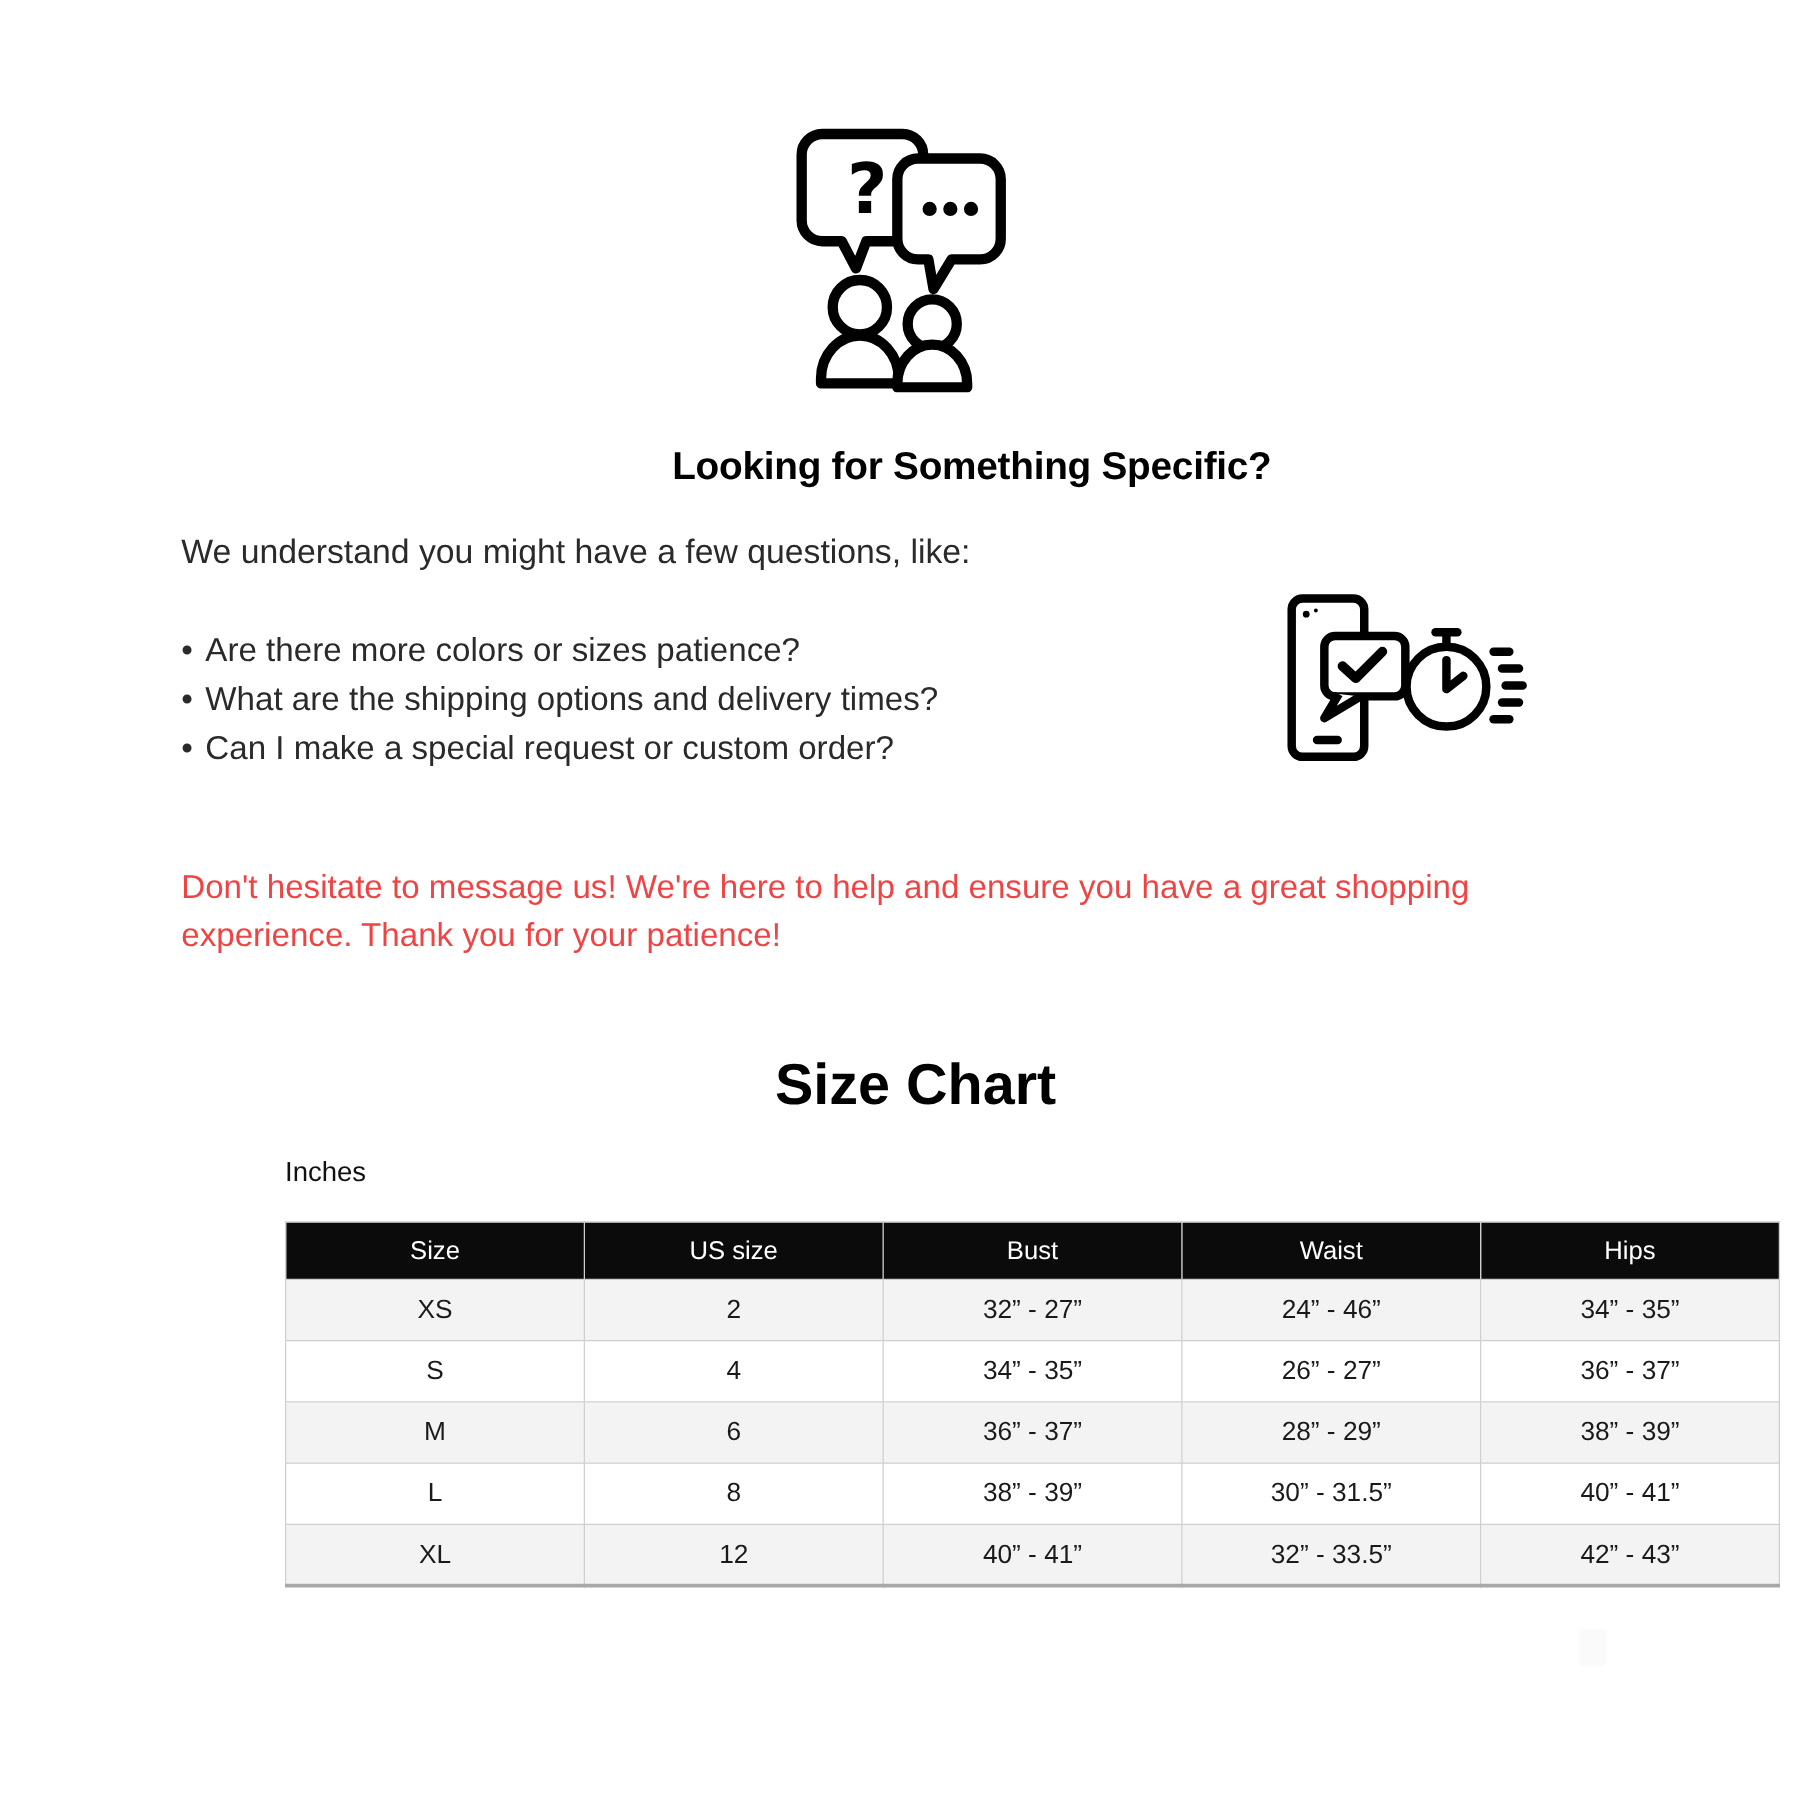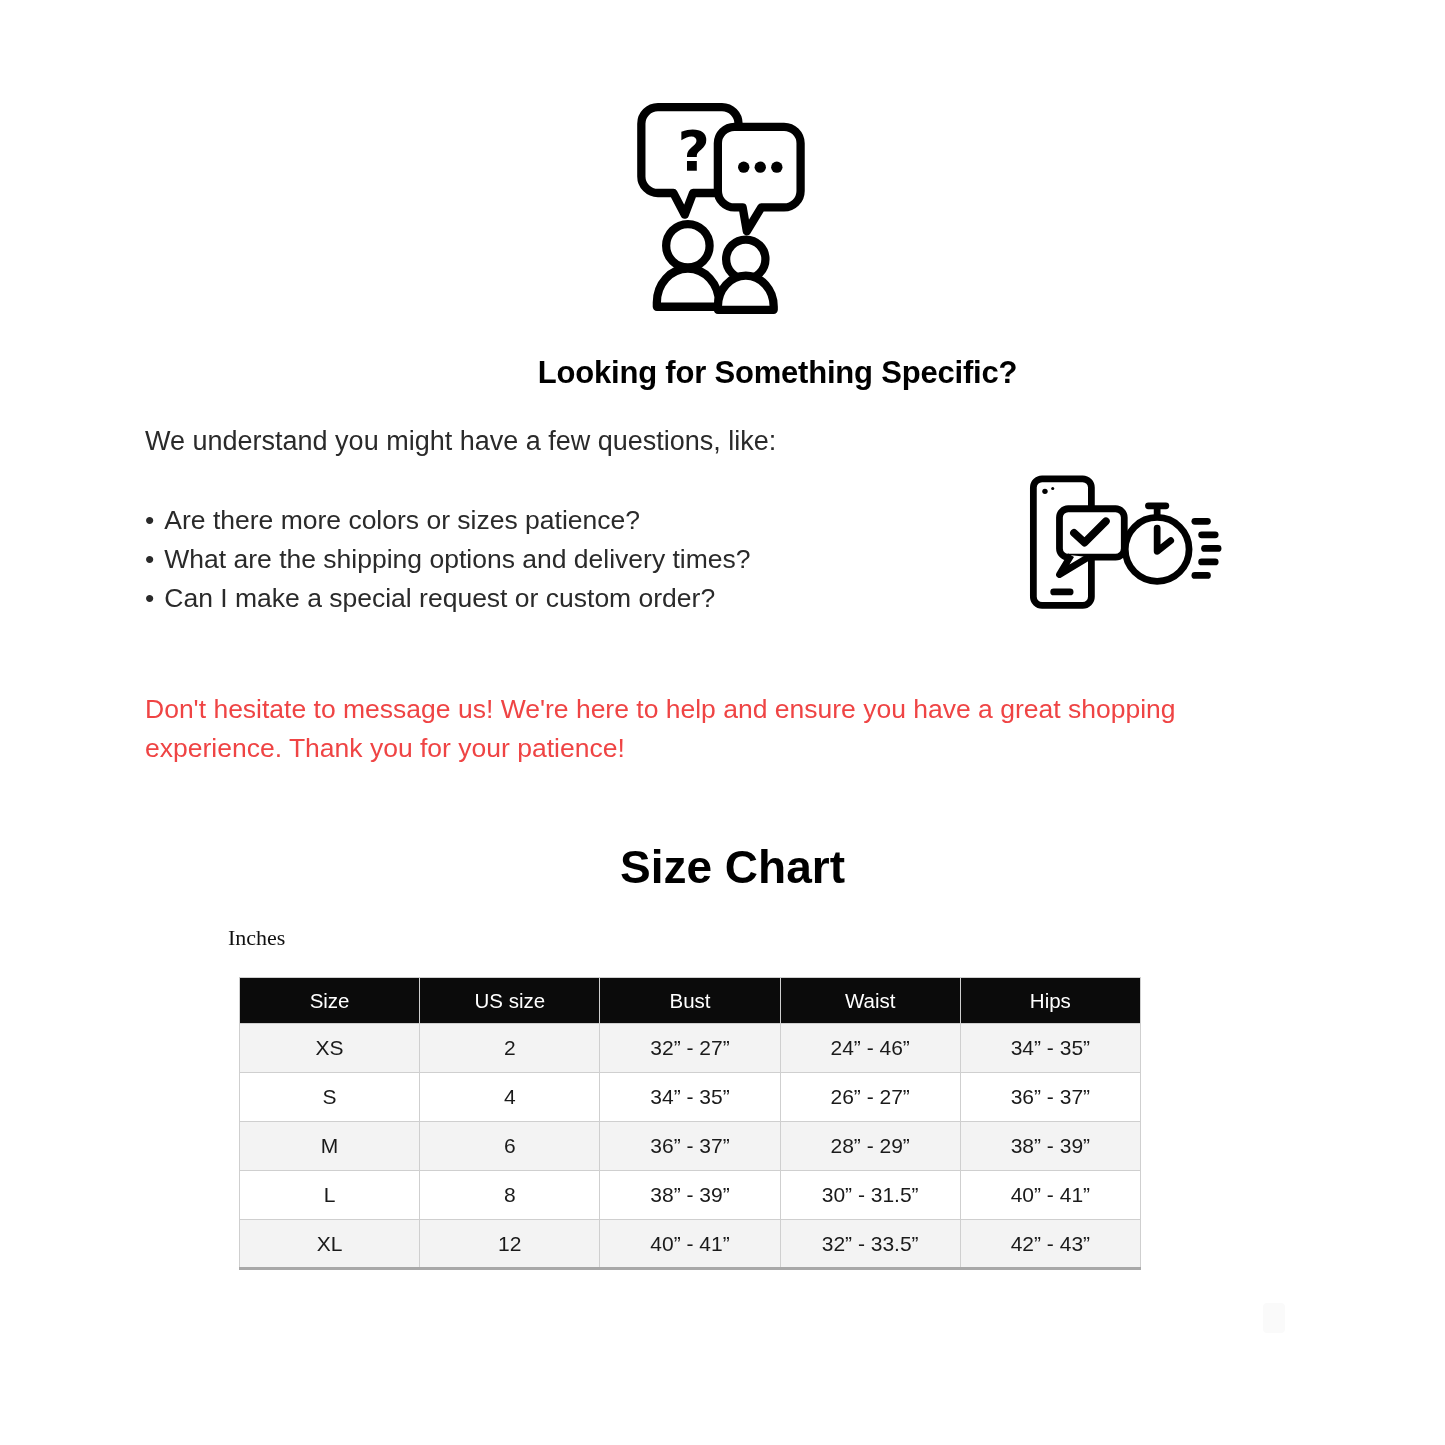--- a/index.html
+++ b/index.html
@@ -42,24 +42,24 @@
     left:145px; top:658px; width:1140px;
     font-size:26.5px; line-height:38.5px; color:#ef4444;margin-top:32px;
   }
 
   
   .size-title {
     left:10px; top:840px; width:1445px;
     text-align:center;
     font-size:46px; font-weight:700; color:#000000;
   }
-  .unit-label { left:228px; top:925px; font-size:22px; color:#111111;font-family:Liberation Serif, serif; }
+  .unit-label { left:228px; top:925px; font-size:22px; color:#111111; }
 
   table.size-chart {
-    position:absolute; left:239px; top:977px; width:902px;
+    position:absolute; left:228px; top:977px; width:1196px;
     border-collapse:collapse;
     table-layout:fixed;
     border:1px solid #c8c8c8;
     border-bottom:3px solid #a8a8a8;
   }
   table.size-chart th {
     background:#0b0b0b; color:#ffffff;
     height:46px; font-size:20.5px; font-weight:400;
     border:1px solid #cfcfcf;
     text-align:center; vertical-align:middle;

